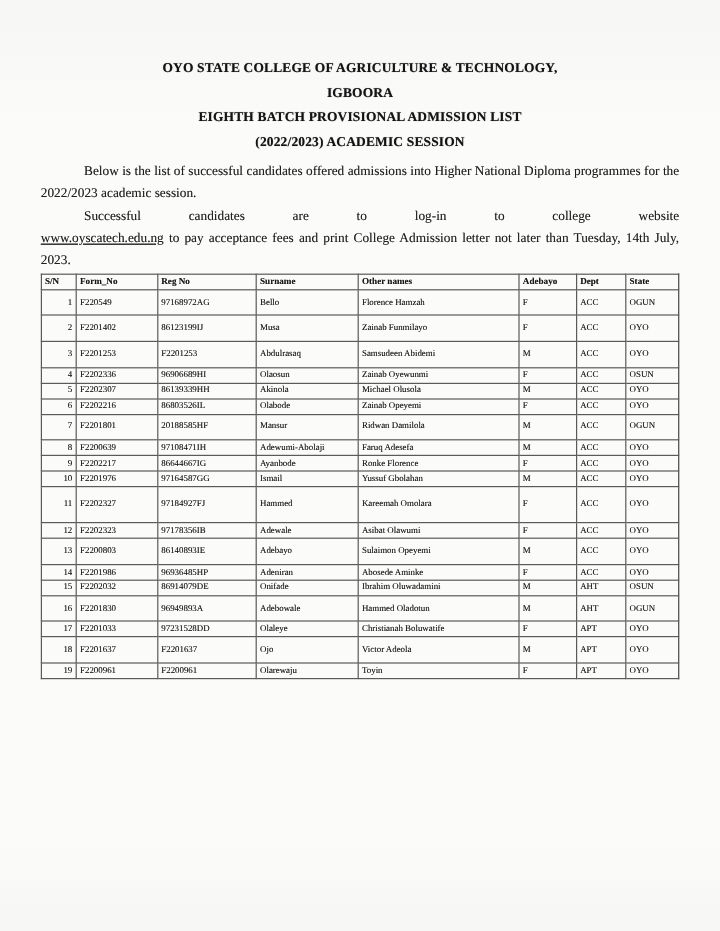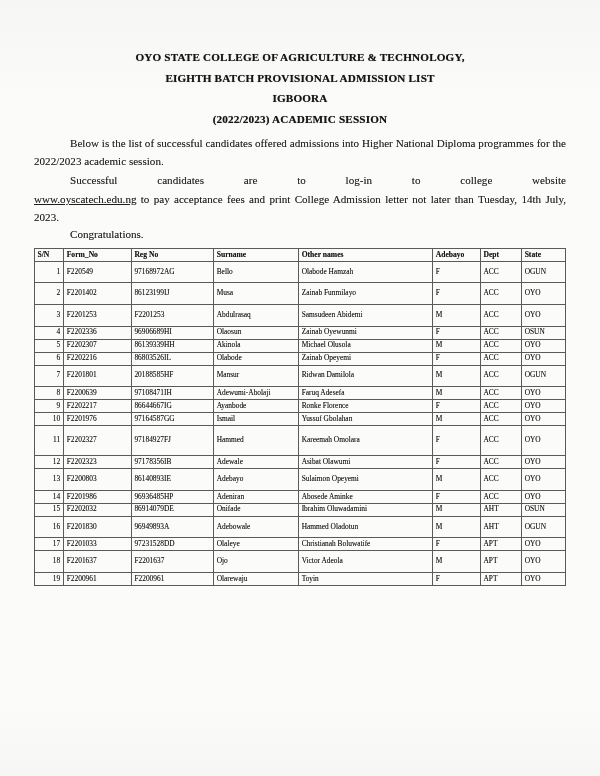--- a/index.html
+++ b/index.html
@@ -117,32 +117,31 @@
   col.c-lga    { width: 0px; }
 </style>
 </head>
 <body>
 
 <div id="page">
   <div class="doc-inner">
 
     <div class="heading">
       <div class="h-line">OYO STATE COLLEGE OF AGRICULTURE &amp; TECHNOLOGY,</div>
+      <div class="h-line">IGBOORA</div>
       <div class="h-line">EIGHTH BATCH PROVISIONAL ADMISSION LIST</div>
-      <div class="h-line">IGBOORA</div>
       <div class="h-line">(2022/2023) ACADEMIC SESSION</div>
     </div>
 
     <p class="para first"><span class="indent"></span><span>Below is the list of successful candidates offered admissions into Higher National Diploma programmes for the 2022/2023 academic session.</span></p>
 
     <p class="para justify-wide"><span class="indent"></span><span>Successful candidates are to log-in to college website</span></p>
 
     <p class="para"><a class="link" href="#">www.oyscatech.edu.ng</a> <span>to pay acceptance fees and print College Admission letter not later than Tuesday, 14th July, 2023.</span></p>
 
-    <p class="congrats"><span class="indent"></span><span>Congratulations.</span></p>
 
     <table class="admission">
       <colgroup>
         <col class="c-sn">
           <col class="c-form">
           <col class="c-reg">
           <col class="c-sur">
         <col class="c-other">
           <col class="c-gender">
           <col class="c-dept">
@@ -161,21 +160,21 @@
           <th>State</th>
           <th>LGA</th>
         </tr>
       </thead>
       <tbody id="table-body">
           <tr>
             <td class="sn">1</td>
             <td>F220549</td>
             <td>97168972AG</td>
             <td>Bello</td>
-            <td>Olabode Hamzah</td>
+            <td>Florence Hamzah</td>
             <td>F</td>
             <td>ACC</td>
             <td>OGUN</td>
             <td>IJEBU ODE</td>
           </tr>
           <tr>
             <td class="sn">2</td>
             <td>F2201402</td>
             <td>86123199IJ</td>
             <td>Musa</td>

